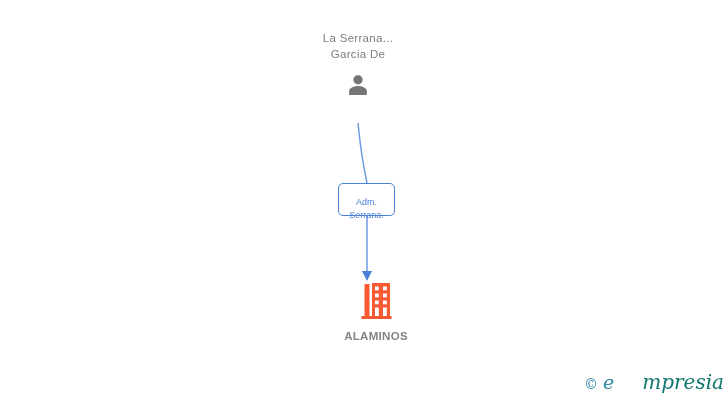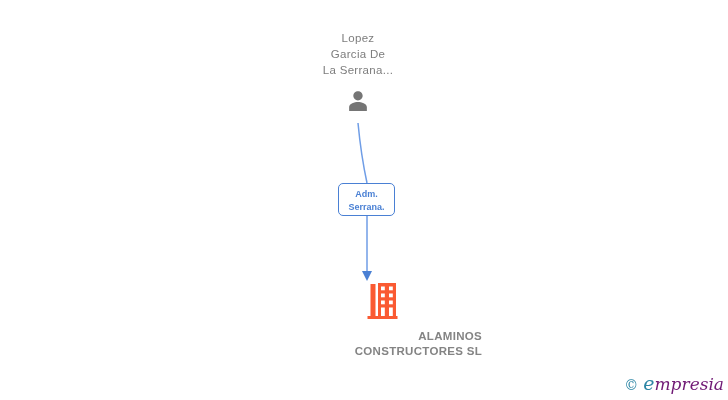--- a/index.html
+++ b/index.html
@@ -31,34 +31,33 @@
   
   .edge-label {
     position: absolute;
     left: 338px; top: 183px;
     width: 57px; height: 33px;
     box-sizing: border-box;
     background: #ffffff;
     border: 1.5px solid #4a80d4;
     border-radius: 5px;
     text-align: center;
-    padding-top: 4px;
+    padding-top: 12px;
     cursor: pointer;
     z-index: 2;
-    font-weight: bold;
   }
   .edge-label span {
     display: block;
     font-size: 9px;
     line-height: 13px;
     color: #4a80d4;
   }
 
   
-  .company-node { left: 282px; top: 283px; width: 200px; text-align: right; }
+  .company-node { left: 276px; top: 283px; width: 200px; }
   .building-icon-svg { width: 31px; height: 36px; display: block; margin: 0 auto; }
   .company-name {
     margin-top: 10px;
     font-size: 11.5px;
     font-weight: bold;
     line-height: 15px;
     color: #848484;
     letter-spacing: 0.3px;
   }
   .company-name span { display: block; }
@@ -77,38 +76,37 @@
     font-size: 14px;
     color: #2d86a5;
     font-family: "DejaVu Serif", serif;
   }
   .watermark .brand {
     font-family: "DejaVu Serif", serif;
     font-style: italic;
     white-space: nowrap;
   }
   .watermark .brand-initial { font-size: 19px; color: #2d86a5; }
-  .watermark .brand-rest { font-size: 17px; color: #701a75; }
+  .watermark .brand-rest { font-size: 20px; color: #0f766e; margin-left: 28px; }
 </style>
 </head>
 <body>
 
 <div class="canvas">
 
   <svg class="connector" viewBox="0 0 728 400">
     <path d="M 358 123 Q 361 155 367 183" fill="none" stroke-width="1.5" stroke="#6f9de6"></path>
     <line x1="367" y1="216" x2="367" y2="272" fill="none" stroke-width="1.5" stroke="#6f9de6"></line>
     <polygon points="362,271 372,271 367,281" fill="#4a80d4"></polygon>
   </svg>
 
   <div class="node person-node">
     <div class="person-name">
-      <span>Lopez</span>
+      <span>La Serrana...</span>
       <span>Garcia De</span>
-      <span>La Serrana...</span>
     </div>
     <svg class="person-icon-svg" viewBox="0 0 24 24">
       <path d="M12 12c2.21 0 4-1.79 4-4s-1.79-4-4-4-4 1.79-4 4 1.79 4 4 4zm0 1.2c-2.9 0-7.6 1.45-7.6 4.35V21h15.2v-3.45c0-2.9-4.7-4.35-7.6-4.35z" fill="#757575"></path>
     </svg>
   </div>
 
   <div class="edge-label">
     <span>Adm.</span>
     <span>Serrana.</span>
   </div>
@@ -122,21 +120,20 @@
       <rect x="22" y="3.5" width="3.8" height="3.8" fill="#ffffff"></rect>
       <rect x="14" y="10.5" width="3.8" height="3.8" fill="#ffffff"></rect>
       <rect x="22" y="10.5" width="3.8" height="3.8" fill="#ffffff"></rect>
       <rect x="14" y="17.5" width="3.8" height="3.8" fill="#ffffff"></rect>
       <rect x="22" y="17.5" width="3.8" height="3.8" fill="#ffffff"></rect>
       <rect x="14" y="24.5" width="3.8" height="8.5" fill="#ffffff"></rect>
       <rect x="22" y="24.5" width="3.8" height="8.5" fill="#ffffff"></rect>
     </svg>
     <div class="company-name">
       <span>ALAMINOS</span>
-      <span>CONSTRUCTORES SL</span>
     </div>
   </div>
 
   <a class="watermark">
     <span class="copyright">©</span>
     <span class="brand"><span class="brand-initial">e</span><span class="brand-rest">mpresia</span></span>
   </a>
 
 </div>
 

